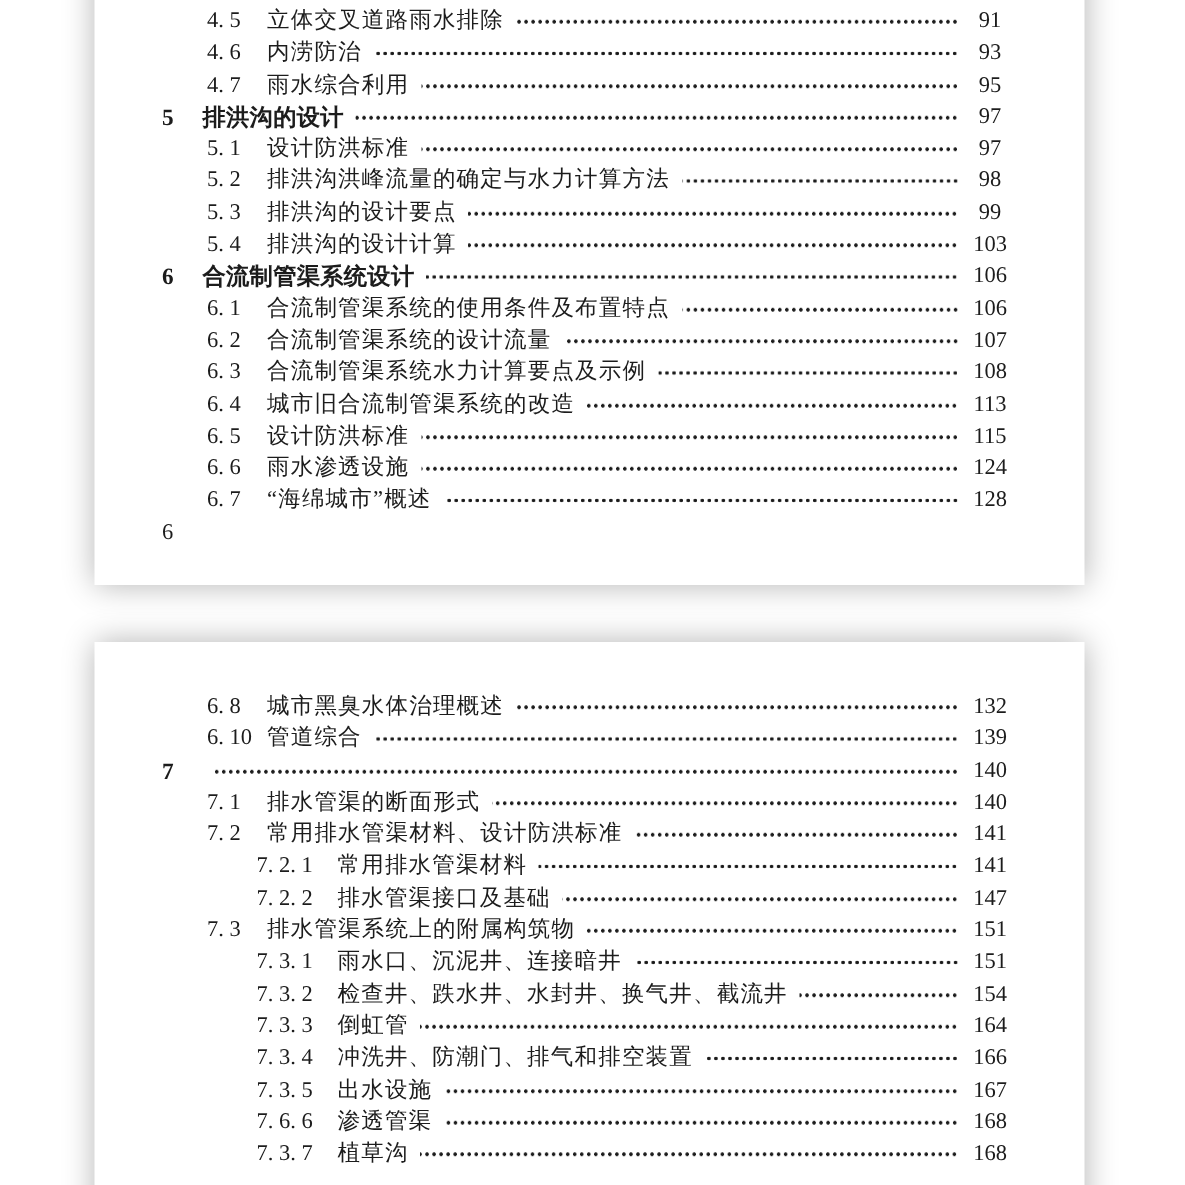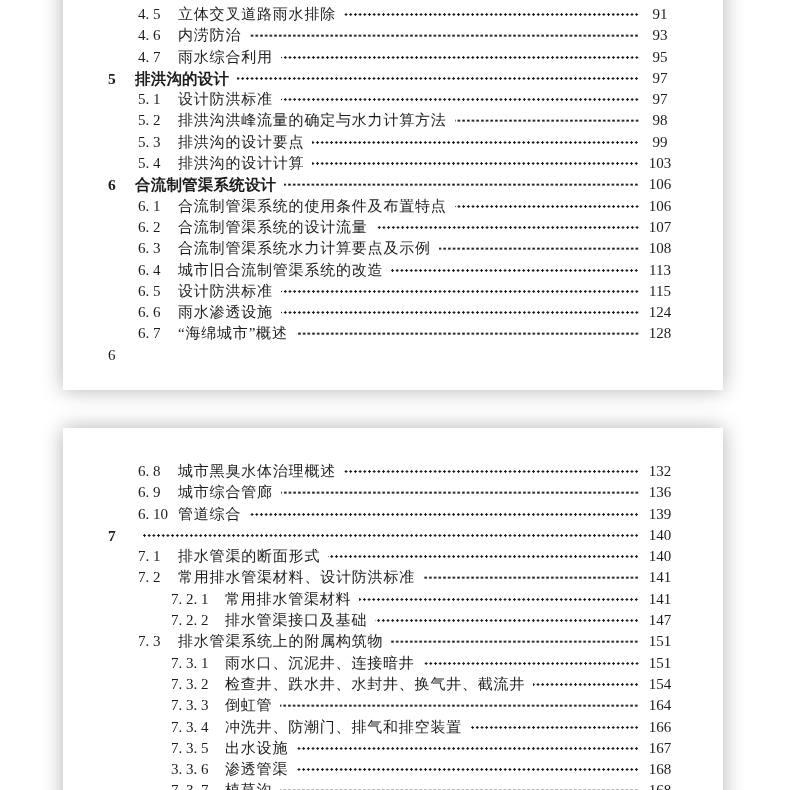--- a/index.html
+++ b/index.html
@@ -182,26 +182,20 @@
 
   <section class="sheet sheet-lower">
     <div class="rows">
         <div class="row lvl2">
     <span class="num">6. 8</span>
     <span class="title">城市黑臭水体治理概述</span>
     <span class="leader"></span>
     <span class="pageno">132</span>
   </div>
         <div class="row lvl2">
-    <span class="num">6. 9</span>
-    <span class="title">城市综合管廊</span>
-    <span class="leader"></span>
-    <span class="pageno">136</span>
-  </div>
-        <div class="row lvl2">
     <span class="num">6. 10</span>
     <span class="title">管道综合</span>
     <span class="leader"></span>
     <span class="pageno">139</span>
   </div>
         <div class="row lvl1">
     <span class="num">7</span>
     <span class="leader"></span>
     <span class="pageno">140</span>
   </div>
@@ -259,21 +253,21 @@
     <span class="leader"></span>
     <span class="pageno">166</span>
   </div>
         <div class="row lvl3">
     <span class="num">7. 3. 5</span>
     <span class="title">出水设施</span>
     <span class="leader"></span>
     <span class="pageno">167</span>
   </div>
         <div class="row lvl3">
-    <span class="num">3. 3. 6</span>
+    <span class="num">7. 6. 6</span>
     <span class="title">渗透管渠</span>
     <span class="leader"></span>
     <span class="pageno">168</span>
   </div>
         <div class="row lvl3">
     <span class="num">7. 3. 7</span>
     <span class="title">植草沟</span>
     <span class="leader"></span>
     <span class="pageno">168</span>
   </div>

